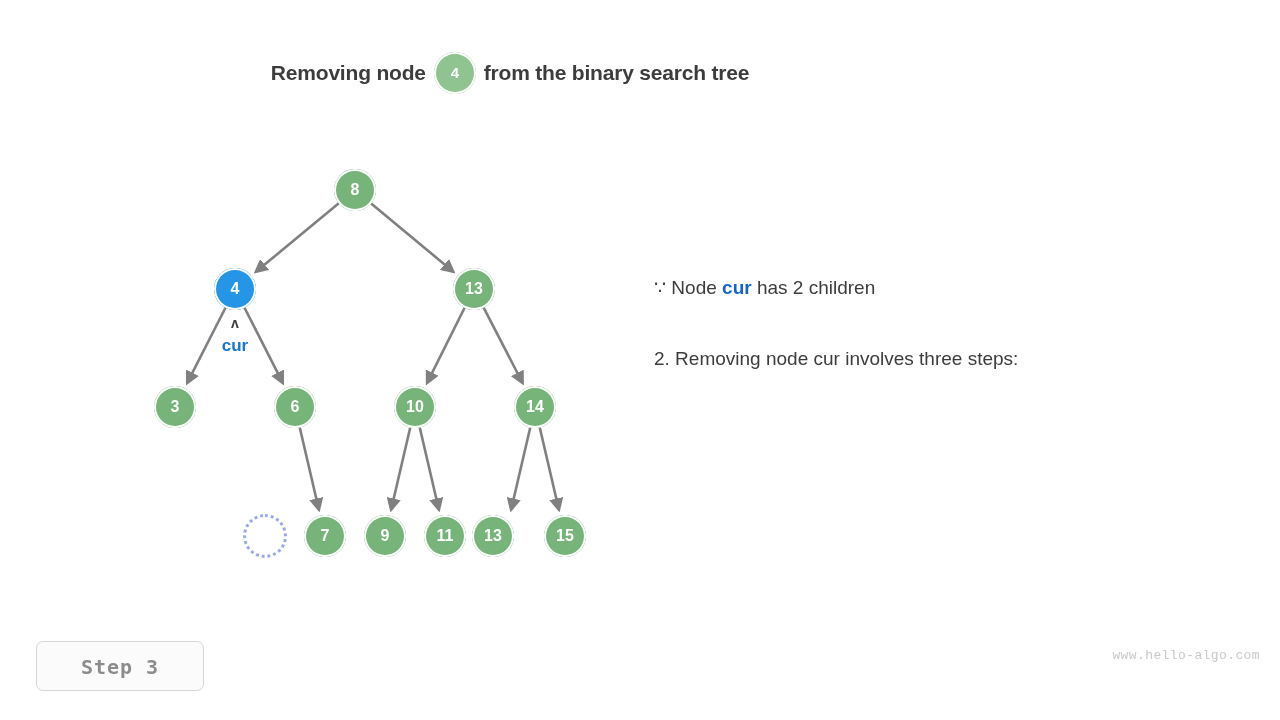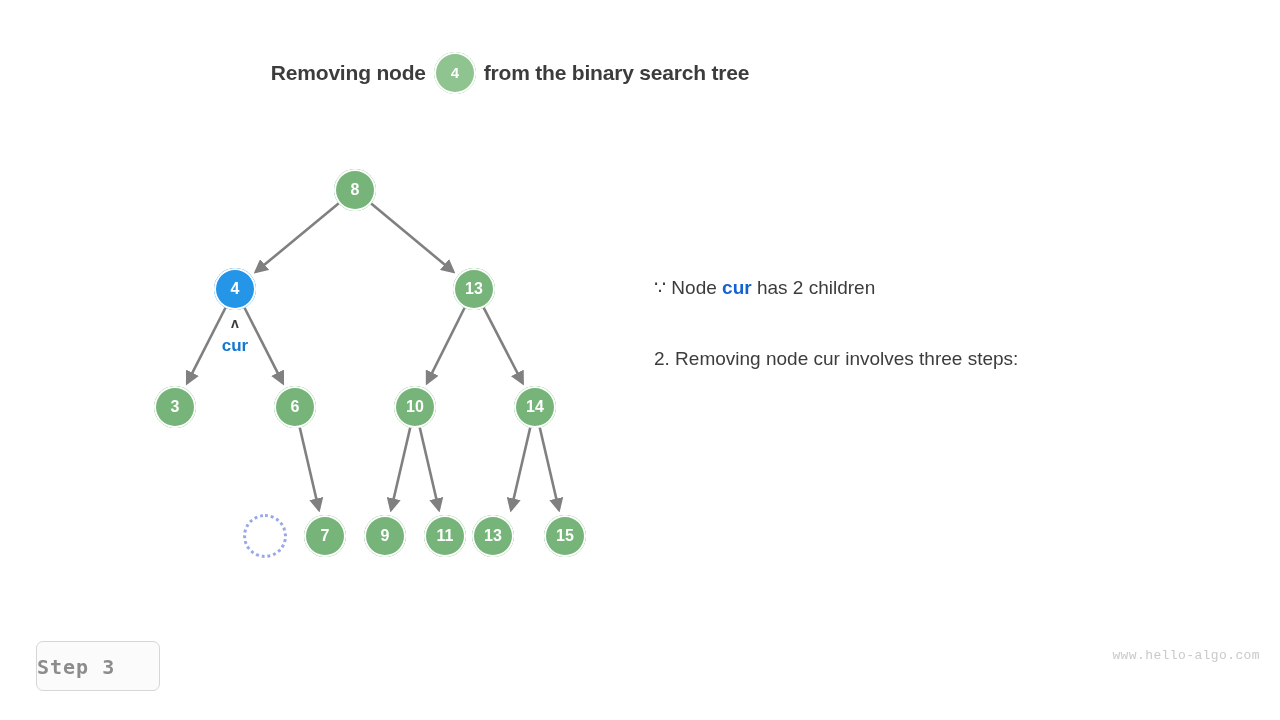--- a/index.html
+++ b/index.html
@@ -139,30 +139,31 @@
     color: #1463d0;
     font-weight: bold;
     font-family: "Liberation Sans", sans-serif;
   }
 
   
   #step-badge {
     position: absolute;
     left: 36px;
     top: 641px;
-    width: 124px;
+    width: 168px;
     height: 50px;
     border: 1px solid #d6d6d6;
     border-radius: 7px;
     background: #fbfbfb;
     color: #8c8c8c;
     font-family: "DejaVu Sans Mono", monospace;
     font-size: 20px;
     font-weight: bold;
     line-height: 50px;
+    text-align: center;
     letter-spacing: 1px;
     box-sizing: border-box;
   }
 
   
   #watermark {
     position: absolute;
     right: 20px;
     top: 648px;
     font-family: Liberation Mono, monospace;

